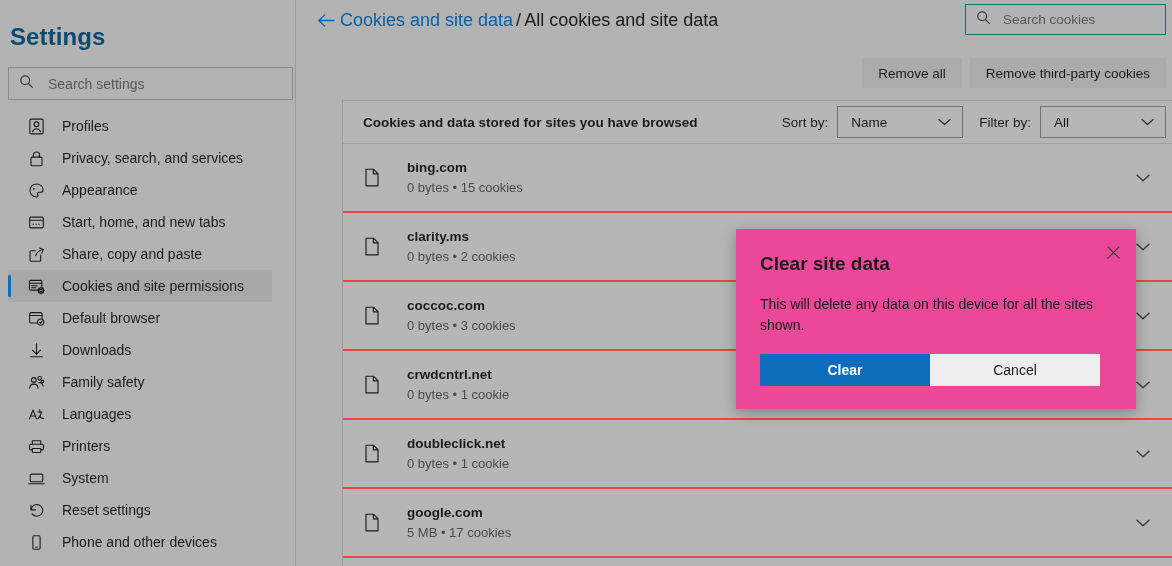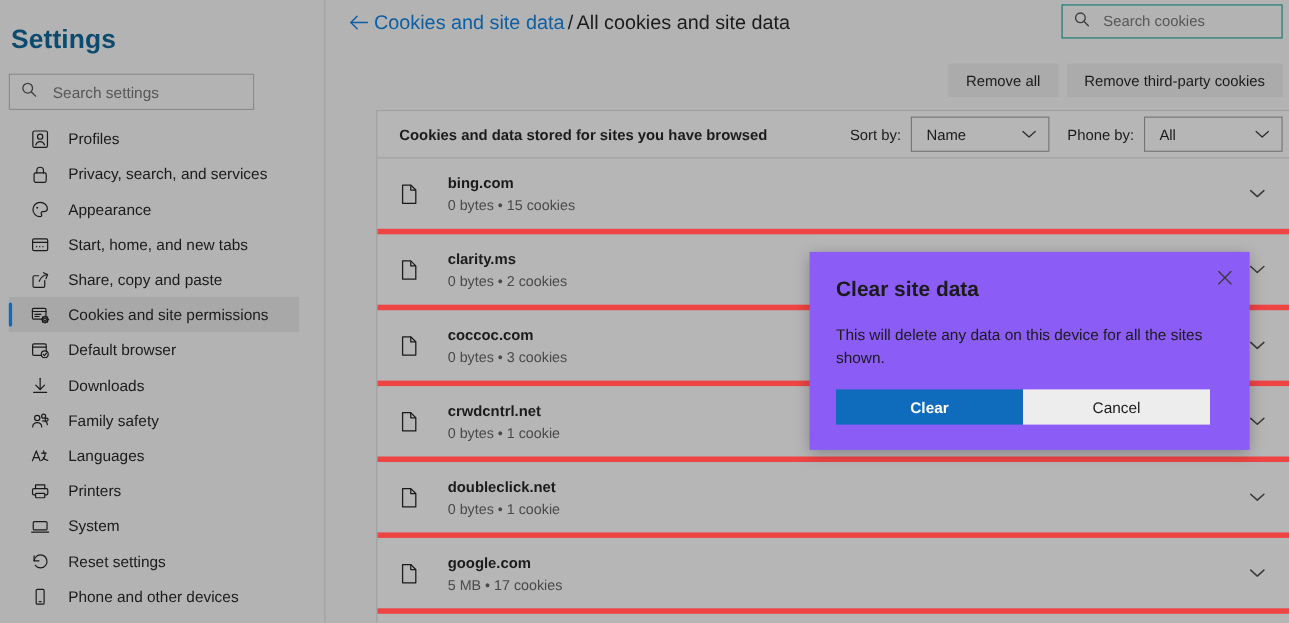--- a/index.html
+++ b/index.html
@@ -32,21 +32,21 @@
     position: absolute;
     left: 10px; top: 23px;
     font-size: 24px;
     font-weight: 600;
     letter-spacing: 0.1px;
     color: #0c4a6e;
   }
   #search-settings-box {
     position: absolute;
     left: 8px; top: 67px;
-    width: 223px; height: 33px;
+    width: 285px; height: 33px;
     border: 1px solid #8a8a8a;
     background: #b3b3b3;
     display: flex;
     align-items: center;
     padding-left: 10px;
   }
   #search-settings-box .mag { flex: 0 0 auto; display:block; }
   #search-settings-input {
     border: none;
     outline: none;
@@ -214,21 +214,21 @@
     right: 11px; top: 50%;
     transform: translateY(-50%);
     display: flex;
   }
   #sort-select { width: 126px; margin-right: 16px; }
   #filter-select { width: 126px; }
 
   .cookie-row {
     position: relative;
     height: 69px;
-    border-bottom: 5px solid #ef4444;
+    border-bottom: 2px solid #ef4444;
     display: flex;
     align-items: center;
     padding-left: 20px;
     cursor: default;
   }
   .cookie-row .doc-icon {
     width: 18px; height: 20px;
     flex: 0 0 18px;
     display: flex; align-items: center; justify-content: center;
   }
@@ -253,21 +253,21 @@
     transform: translateY(-50%);
     display: flex;
   }
 
   
   #dialog {
     position: absolute;
     left: 440px; top: 229px;
     width: 400px;
     height: 180px;
-    background: #8b5cf6;
+    background: #ec4899;
     box-shadow: 0 4px 14px rgba(0,0,0,0.28);
     z-index: 50;
   }
   #dialog-close {
     position: absolute;
     right: 8px; top: 8px;
     width: 30px; height: 30px;
     display: flex; align-items: center; justify-content: center;
     cursor: default;
     color: #3b3b3b;
@@ -508,21 +508,21 @@
         <div id="card-header-controls">
           <span class="ctrl-label">Sort by:</span>
           <div class="ctrl-select" id="sort-select">
             <span class="sel-value">Name</span>
             <span class="chev">
               <svg width="13" height="9" viewBox="0 0 14 9" fill="none" stroke="#2e2e2e" stroke-width="1.3" stroke-linecap="round" stroke-linejoin="round">
                   <polyline points="1,1.8 7,7.2 13,1.8"></polyline>
                 </svg>
             </span>
           </div>
-          <span class="ctrl-label">Phone by:</span>
+          <span class="ctrl-label">Filter by:</span>
           <div class="ctrl-select" id="filter-select">
             <span class="sel-value">All</span>
             <span class="chev">
               <svg width="13" height="9" viewBox="0 0 14 9" fill="none" stroke="#2e2e2e" stroke-width="1.3" stroke-linecap="round" stroke-linejoin="round">
                   <polyline points="1,1.8 7,7.2 13,1.8"></polyline>
                 </svg>
             </span>
           </div>
         </div>
       </div>

